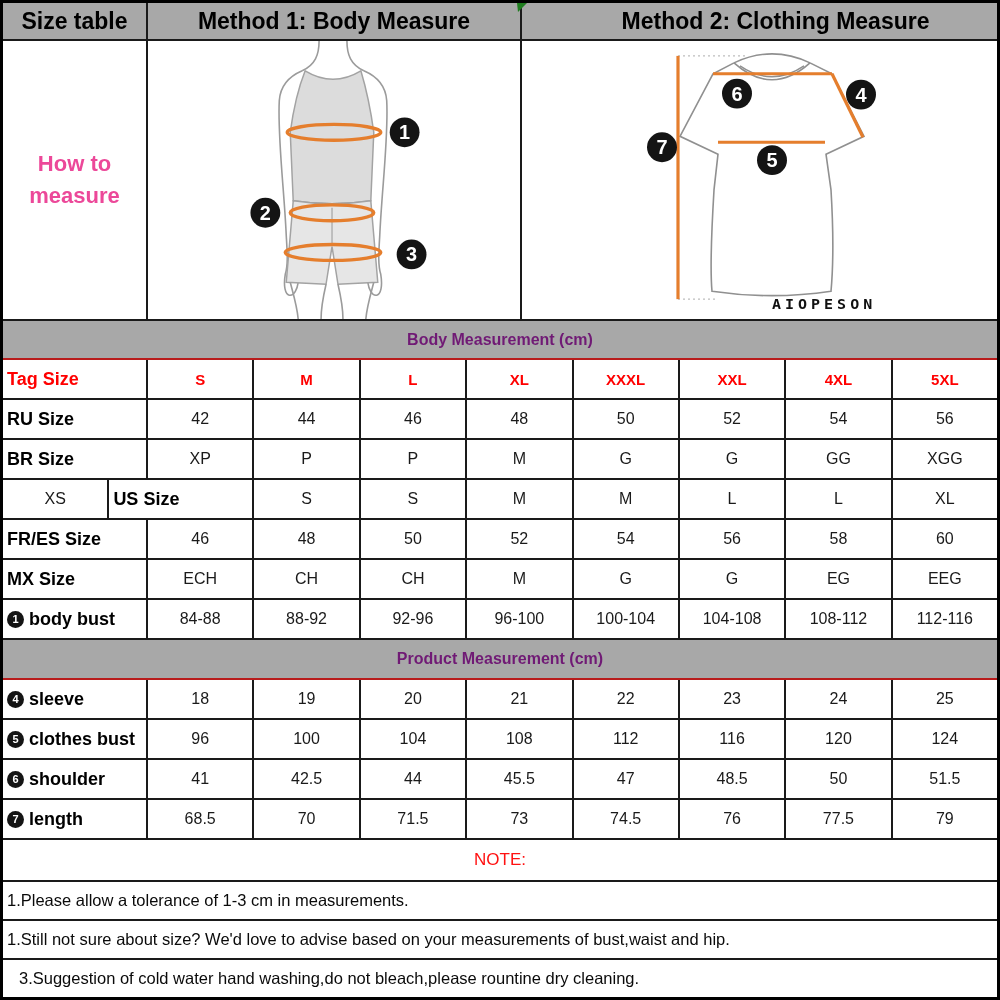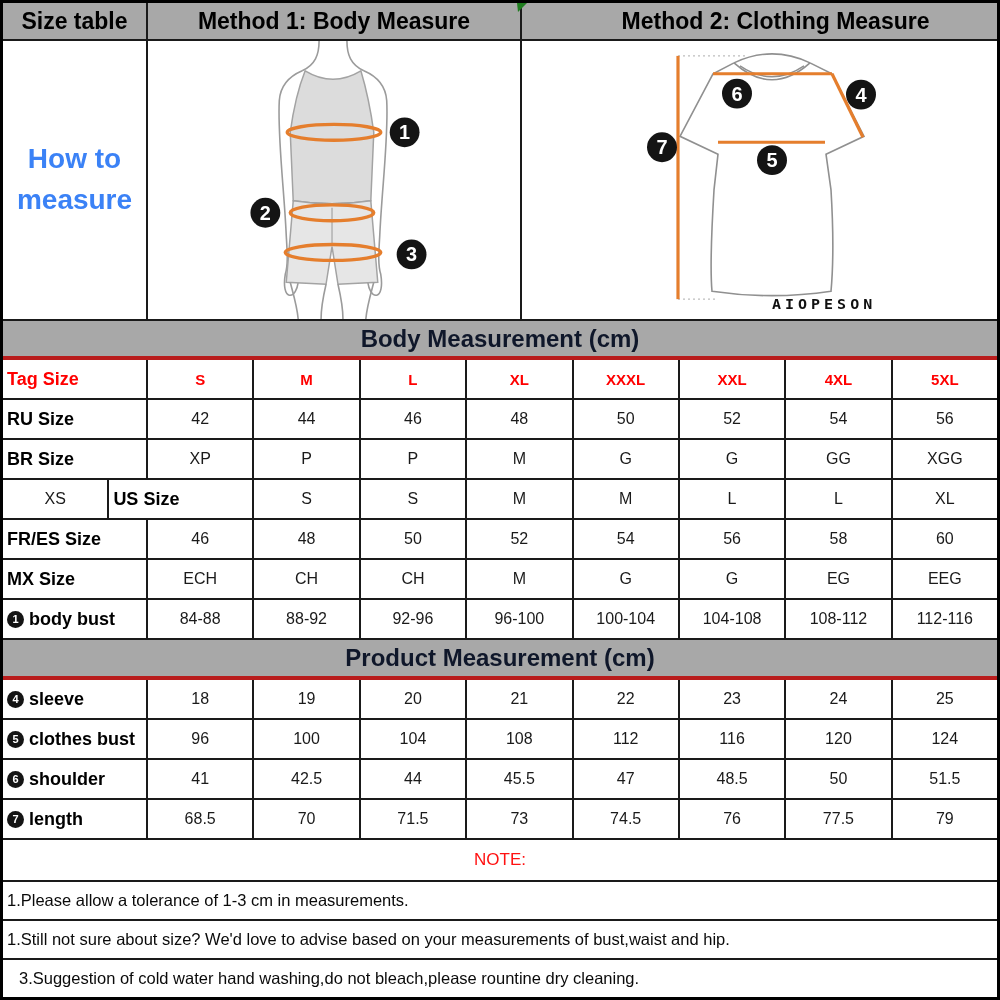--- a/index.html
+++ b/index.html
@@ -25,30 +25,30 @@
   .hcell:last-child{ border-right:none; }
   .hc1{ width:145px; flex:0 0 145px; }
   .hc2{ width:374px; flex:0 0 374px; }
   .hc3{ flex:1;padding-left:32px; }
 
   
   .irow{ display:flex; height:280px; flex:0 0 280px; border-bottom:2px solid #1a1a1a; background:#fff; }
   .icell{ border-right:2px solid #1a1a1a; position:relative; overflow:hidden; }
   .icell:last-child{ border-right:none; }
   .ic1{ width:145px; flex:0 0 145px; display:flex; flex-direction:column; align-items:center; justify-content:center;
-        font-weight:bold; font-size:28px; line-height:1.45; color:#3b82f6; }
+        font-weight:bold; font-size:22px; line-height:1.45; color:#ec4899; }
   .ic2{ width:374px; flex:0 0 374px; }
   .ic3{ flex:1; }
   .icell svg{ display:block; width:100%; height:100%; }
 
   
   .stitle{
     display:flex; align-items:center; justify-content:center;
-    background:#a8a8a8; border-bottom:4px solid #b91c1c;
-    font-weight:bold; font-size:24px; color:#0f172a;
+    background:#a8a8a8; border-bottom:2px solid #b91c1c;
+    font-weight:bold; font-size:16px; color:#701a75;
   }
   .st1{ height:39px; flex:0 0 39px; }
   .st2{ height:40px; flex:0 0 40px; }
 
   
   .trow{ display:flex; height:40px; flex:0 0 40px; border-bottom:2px solid #1a1a1a; background:#fff; }
   .cell{
     display:flex; align-items:center; justify-content:center;
     border-right:2px solid #1a1a1a;
     font-size:16px; color:#1a1a1a;

